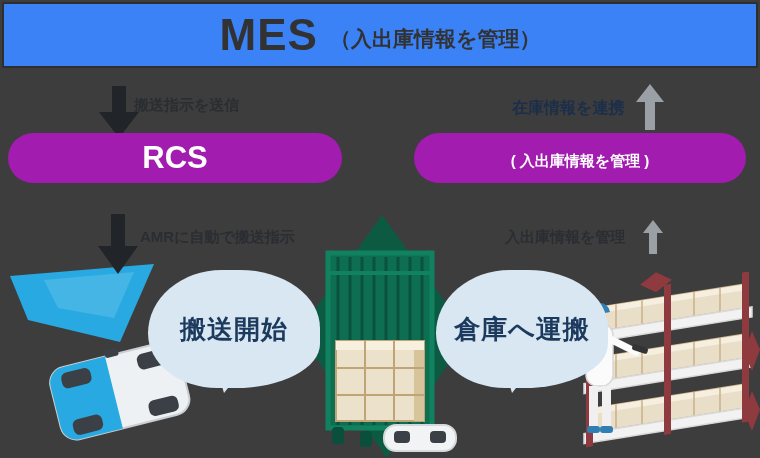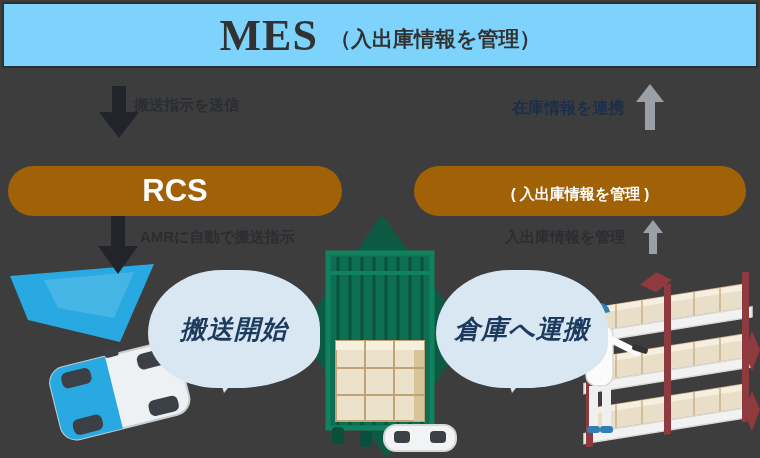--- a/index.html
+++ b/index.html
@@ -8,31 +8,30 @@
     background:#3d3d3d;
     font-family:"Liberation Sans","DejaVu Sans",sans-serif;
     font-weight:bold;
   }
   .stage{position:relative;width:760px;height:458px}
   .abs{position:absolute}
 
   
   .mes-box{
     left:2px;top:2px;width:752px;height:62px;
-    background:#7dd3fc;border:2px solid #2e2e2e;border-radius:2px;
+    background:#3b82f6;border:2px solid #2e2e2e;border-radius:2px;
     display:flex;align-items:center;justify-content:center;gap:12px;
     z-index:4;
-    font-family:Liberation Serif, serif;
   }
   .mes-title{font-size:44px;color:#323232;letter-spacing:1px}
   .mes-sub{font-size:21px;color:#323232;position:relative;top:4px}
 
   
   .pill{
-    top:166px;height:50px;background:#a16207;border-radius:26px;
+    top:133px;height:50px;background:#a21caf;border-radius:26px;
     display:flex;align-items:center;justify-content:center;gap:8px;
     color:#ffffff;z-index:4;
   }
   .pill .t{font-size:31px}
   .pill .s{font-size:15px;position:relative;top:3px}
   #rcs{left:8px;width:334px}
   #wms{left:414px;width:332px}
 
   
   .flow-label{font-size:15px;white-space:nowrap;z-index:3}
@@ -41,21 +40,20 @@
   #label-rcs-to-amr{left:140px;top:228px;color:#2a2d31}
   #label-wms-field{left:505px;top:228px;color:#2a2d31}
 
   
   .bubble{
     width:172px;height:118px;background:#d9e7f2;
     border-radius:48% 52% 55% 45% / 60% 55% 42% 52%;
     display:flex;align-items:center;justify-content:center;
     color:#1c3a5e;font-size:26px;letter-spacing:1px;
     z-index:6;
-    font-style:italic;
   }
   .bubble::after{
     content:"";position:absolute;bottom:-15px;left:70px;
     border:10px solid transparent;border-left-width:6px;border-right-width:16px;
     border-top:20px solid #d9e7f2;
   }
   #bubble-start{left:148px;top:270px}
   #bubble-warehouse{left:436px;top:270px}
 
   .illu{z-index:2}

